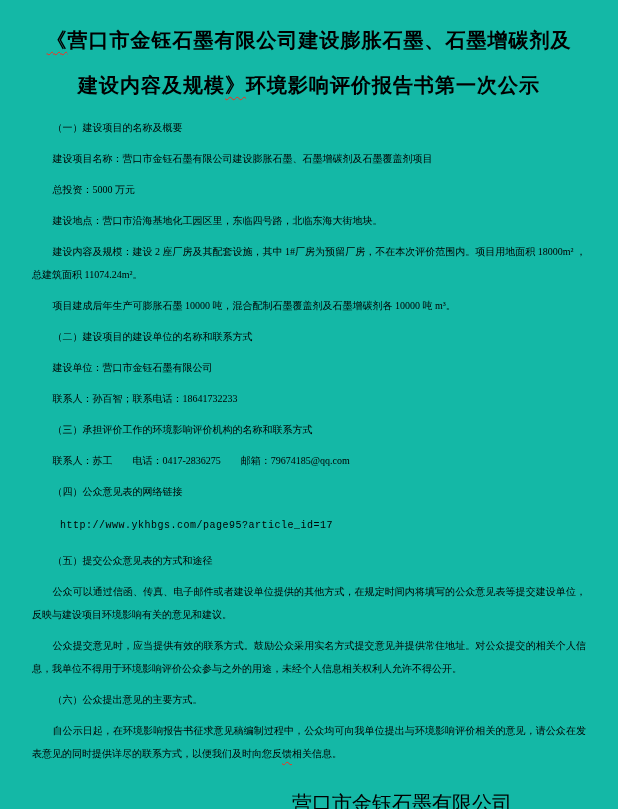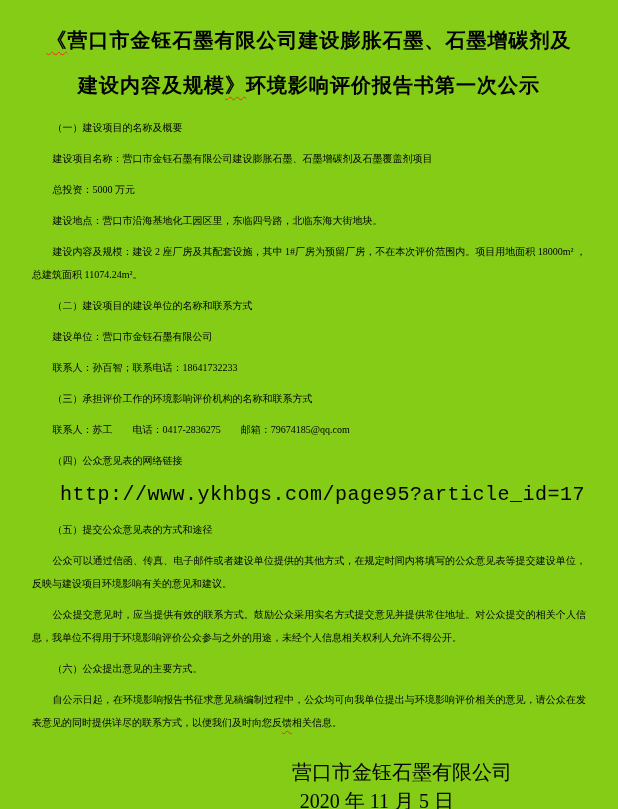--- a/index.html
+++ b/index.html
@@ -3,21 +3,21 @@
 <meta charset="utf-8">
 <style>
   html, body { margin: 0; padding: 0; background: #ffffff; }
   .page {
     position: relative;
     width: 618px;
     height: 809px;
     box-sizing: border-box;
     margin: 0 auto;
     padding: 0 24px;
-    background: #84cc16;
+    background: #14b8a6;
     overflow: hidden;
     font-family: "Liberation Serif", "DejaVu Serif", serif;
     color: #000000;
   }
   .doc-title {
     margin: 18px 0 0 0;
     font-size: 20px;
     font-weight: bold;
     line-height: 45px;
     text-align: center;
@@ -29,21 +29,21 @@
     margin: 8px;
     font-size: 10px;
     line-height: 23px;
     text-align: justify;
     text-indent: 2.05em;
     word-break: break-all;
   }
   .url-line {
     margin: 2px 0 4px 0;
     font-family: "Liberation Mono", "DejaVu Sans Mono", monospace;
-    font-size: 20px;
+    font-size: 10px;
     line-height: 30px;
     text-indent: 0;
     padding-left: 36px;
     text-align: left;
     letter-spacing: 0.5px;
   }
   .squiggle {
     text-decoration-line: underline;
     text-decoration-style: wavy;
     text-decoration-color: #ff2a1c;
@@ -69,20 +69,21 @@
     <span class="title-line"><span class="squiggle">《</span><span>营口市金钰石墨有限公司建设膨胀石墨、石墨增碳剂及</span></span>
     <span class="title-line"><span>建设内容及规模</span><span class="squiggle">》</span><span>环境影响评价报告书第一次公示</span></span>
   </h1>
 
   <div class="doc-body">
     <p class="para">（一）建设项目的名称及概要</p>
     <p class="para">建设项目名称：营口市金钰石墨有限公司建设膨胀石墨、石墨增碳剂及石墨覆盖剂项目</p>
     <p class="para">总投资：5000 万元</p>
     <p class="para">建设地点：营口市沿海基地化工园区里，东临四号路，北临东海大街地块。</p>
     <p class="para">建设内容及规模：建设 2 座厂房及其配套设施，其中 1#厂房为预留厂房，不在本次评价范围内。项目用地面积 18000m² ，总建筑面积 11074.24m²。</p>
+    <p class="para">项目建成后年生产可膨胀石墨 10000 吨，混合配制石墨覆盖剂及石墨增碳剂各 10000 吨 m³。</p>
 
     <p class="para">（二）建设项目的建设单位的名称和联系方式</p>
     <p class="para">建设单位：营口市金钰石墨有限公司</p>
     <p class="para">联系人：孙百智；联系电话：18641732233</p>
 
     <p class="para">（三）承担评价工作的环境影响评价机构的名称和联系方式</p>
     <p class="para">联系人：苏工　　电话：0417-2836275　　邮箱：79674185@qq.com</p>
 
     <p class="para">（四）公众意见表的网络链接</p>
     <p class="para url-line">http://www.ykhbgs.com/page95?article_id=17</p>

